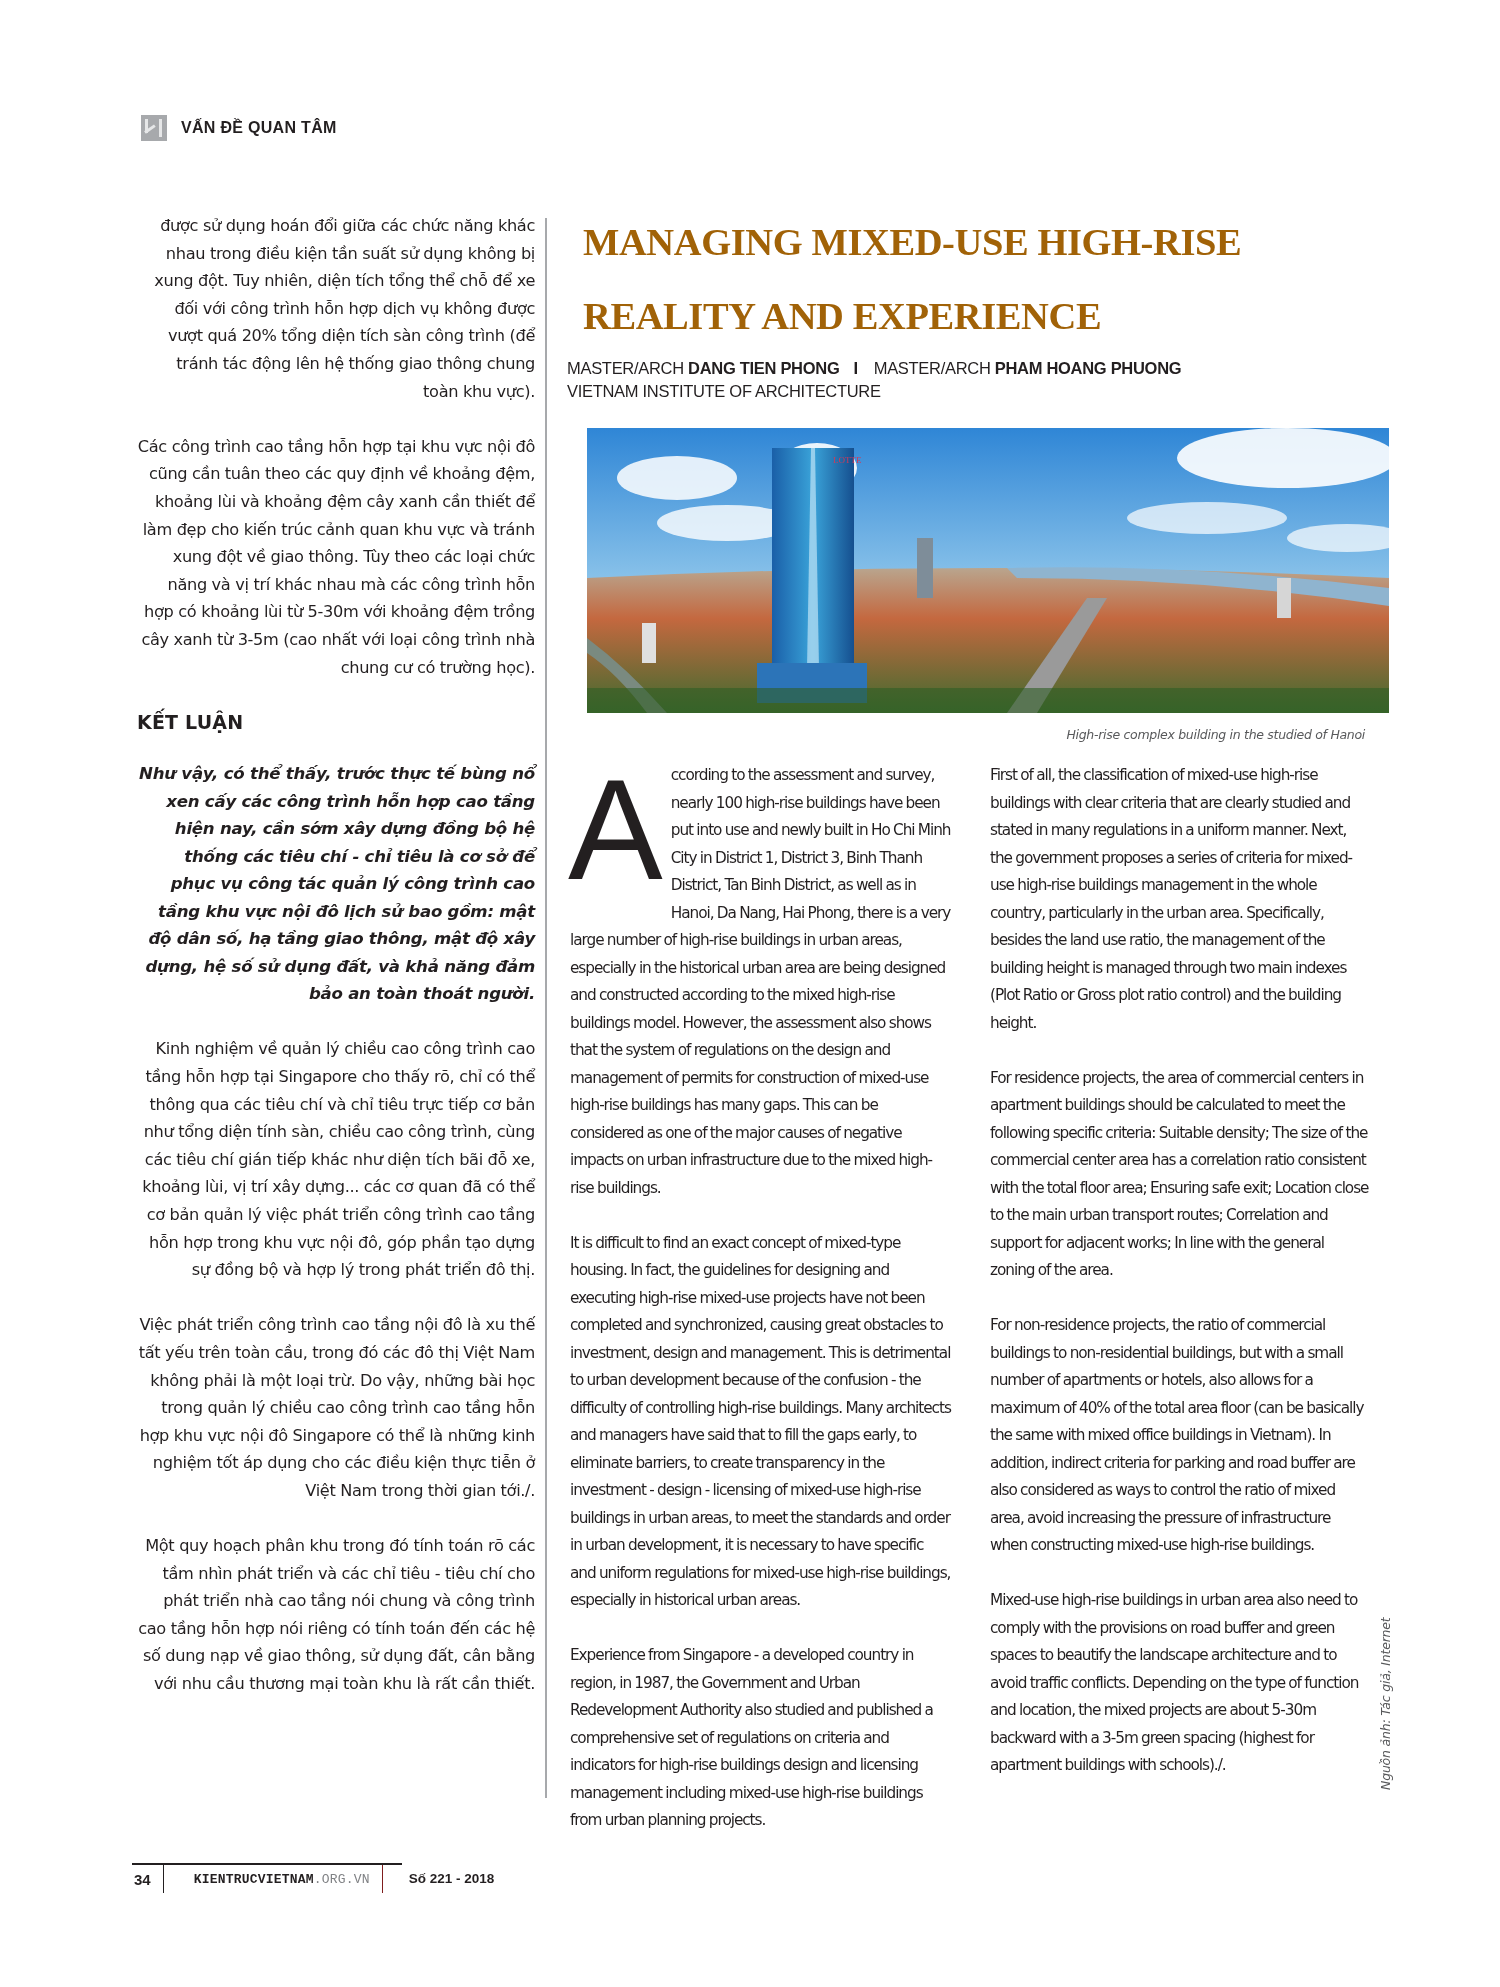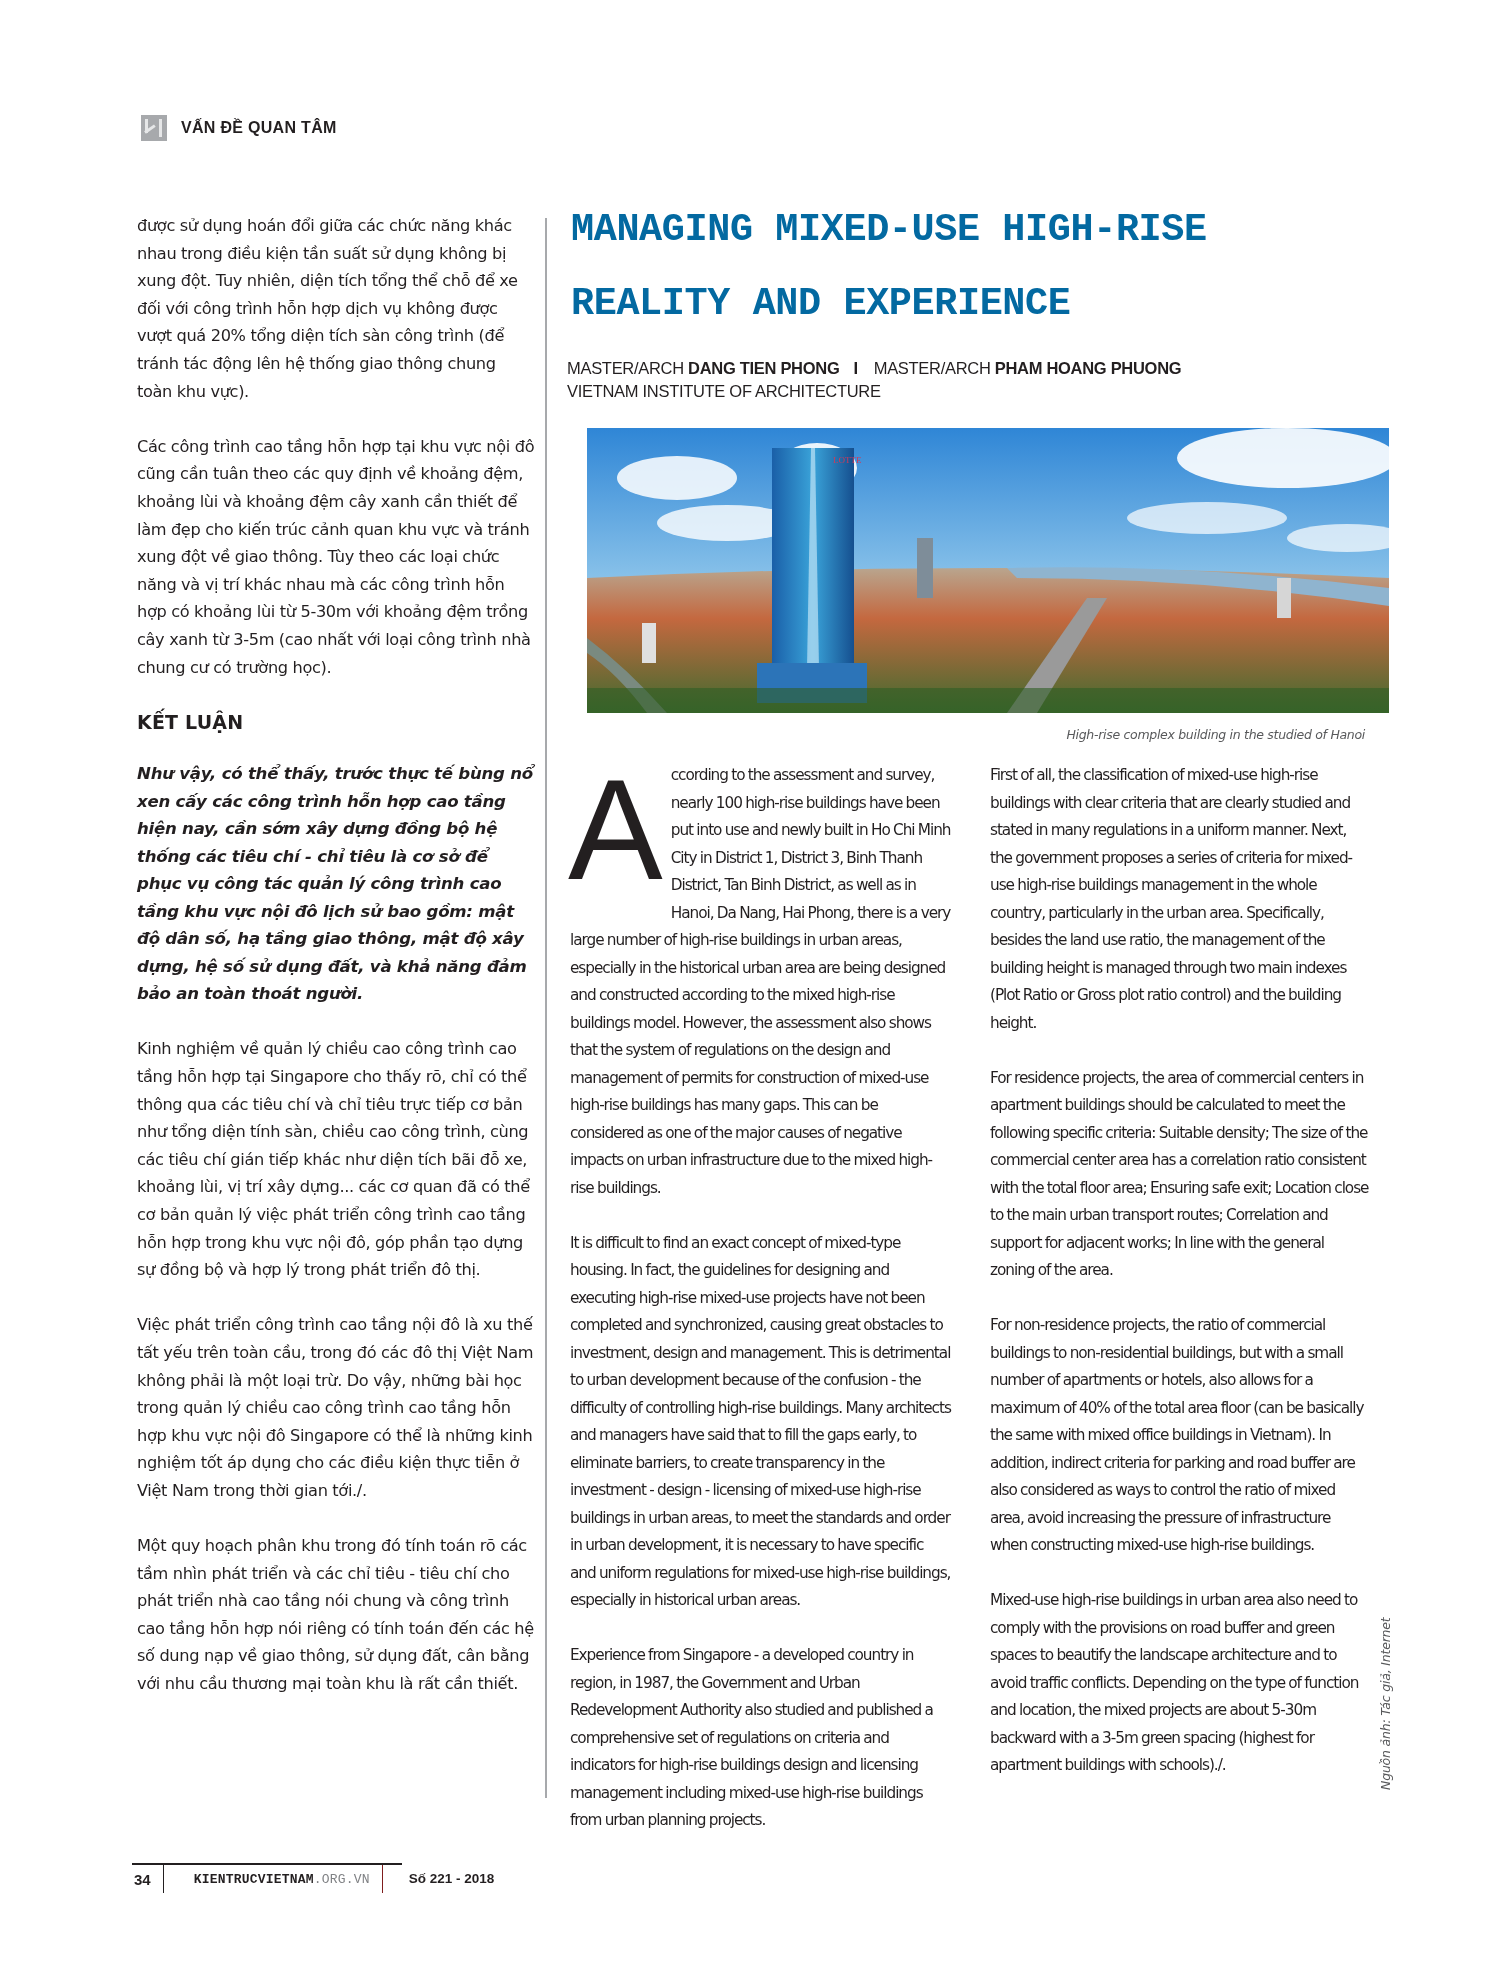--- a/index.html
+++ b/index.html
@@ -6,27 +6,27 @@
   body { width: 1500px; height: 1987px; position: relative; overflow: hidden; font-family: "Liberation Sans", sans-serif; color: #231f20; }
 
   .section-header { position: absolute; left: 132px; top: 113px; height: 30px; display: flex; align-items: center; padding-left: 9px; }
   .section-logo { width: 26px; height: 26px; background: #a7a9ac; position: relative; margin-right: 14px; }
   .section-logo .l1 { position: absolute; left: 4px; top: 4px; width: 3px; height: 14px; background: #e6e7e8; }
   .section-logo .l2 { position: absolute; left: 4px; top: 16px; width: 12px; height: 3px; background: #e6e7e8; transform: rotate(-35deg); transform-origin: left center; }
   .section-logo .l3 { position: absolute; left: 18px; top: 4px; width: 3px; height: 18px; background: #e6e7e8; }
   .section-title { font-family: "Liberation Sans", sans-serif; font-weight: bold; font-size: 16px; letter-spacing: 0.3px; color: #231f20; }
 
   .col-left { position: absolute; left: 137px; top: 212px; width: 398px; font-family: "DejaVu Sans", sans-serif; font-size: 16.2px; line-height: 27.6px; color: #231f20; letter-spacing: -0.35px; }
-  .col-left p { margin: 0 0 27.6px 0; }
+  .col-left p { margin: 0 0 27.6px 0; text-align: right; }
   .col-left h3 { font-family: "DejaVu Sans", sans-serif; font-weight: bold; font-size: 19px; margin: 0 0 24px 0; letter-spacing: 0.2px; }
   .col-left .lead { font-weight: bold; font-style: italic; font-size: 16.6px; line-height: 27.5px; letter-spacing: -0.25px; }
 
   .divider { position: absolute; left: 545px; top: 218px; width: 2px; height: 1580px; background: #a7a9ac; }
 
-  .main-title { position: absolute; left: 567px; top: 208px; width: 800px; font-family: Liberation Mono, monospace; font-weight: bold; font-size: 38.5px; line-height: 37px; letter-spacing: -0.4px; color: #0369a1; margin: 4px; }
+  .main-title { position: absolute; left: 567px; top: 208px; width: 800px; font-family: Liberation Serif, serif; font-weight: bold; font-size: 38.5px; line-height: 37px; letter-spacing: -0.4px; color: #a16207; margin: 16px; }
 
   .authors { position: absolute; left: 567px; top: 357px; width: 820px; font-family: "Liberation Sans", sans-serif; font-size: 16.5px; line-height: 23px; color: #231f20; letter-spacing: -0.3px; }
   .authors .prefix { font-weight: normal; }
   .authors .name { font-weight: bold; }
   .authors .sep { font-weight: bold; margin: 0 16px 0 14px; }
 
   .photo { position: absolute; left: 567px; top: 428px; width: 802px; height: 285px; overflow: hidden; margin-left: 20px; }
   .photo svg { display: block; }
 
   .caption { position: absolute; left: 900px; top: 727px; width: 465px; text-align: right; font-family: "DejaVu Sans", sans-serif; font-style: italic; font-size: 12.5px; color: #58595b; letter-spacing: -0.3px; }

